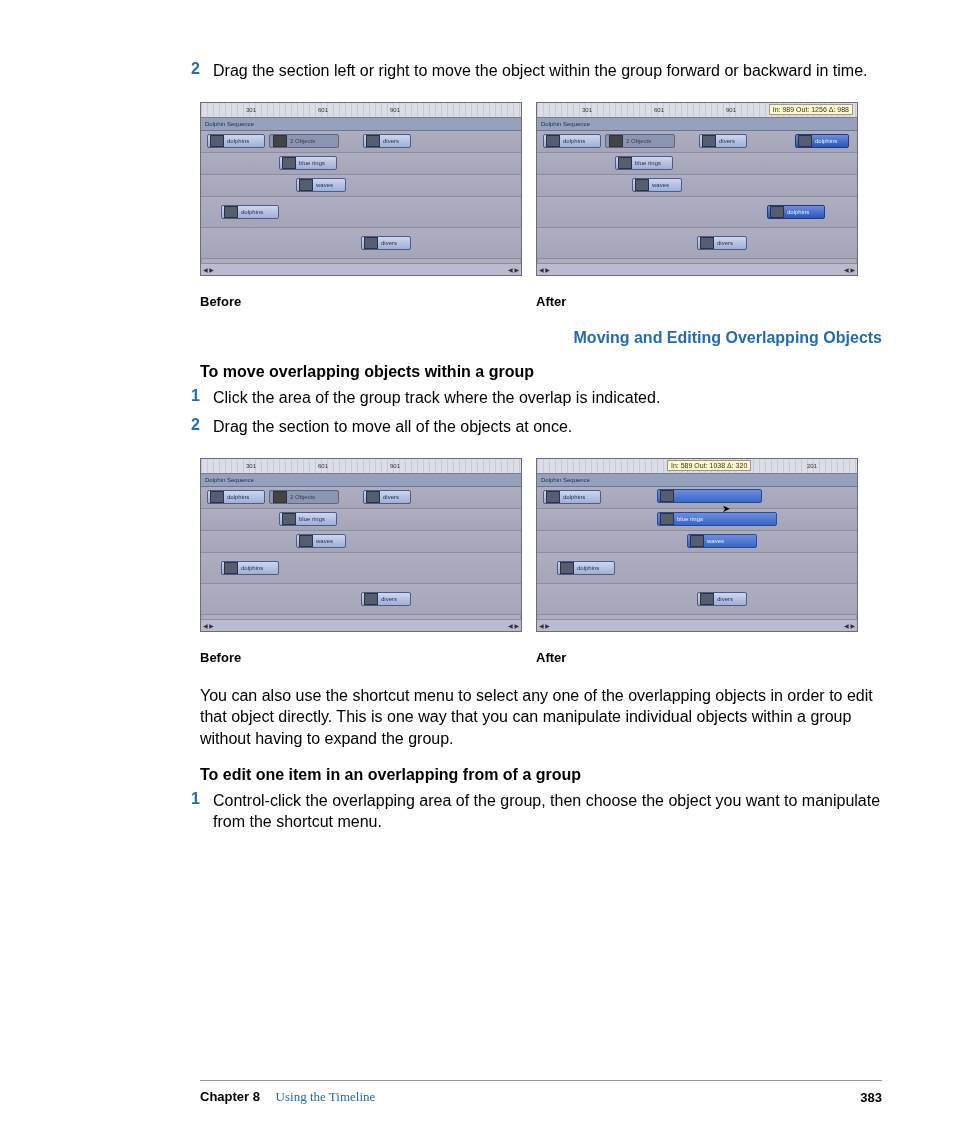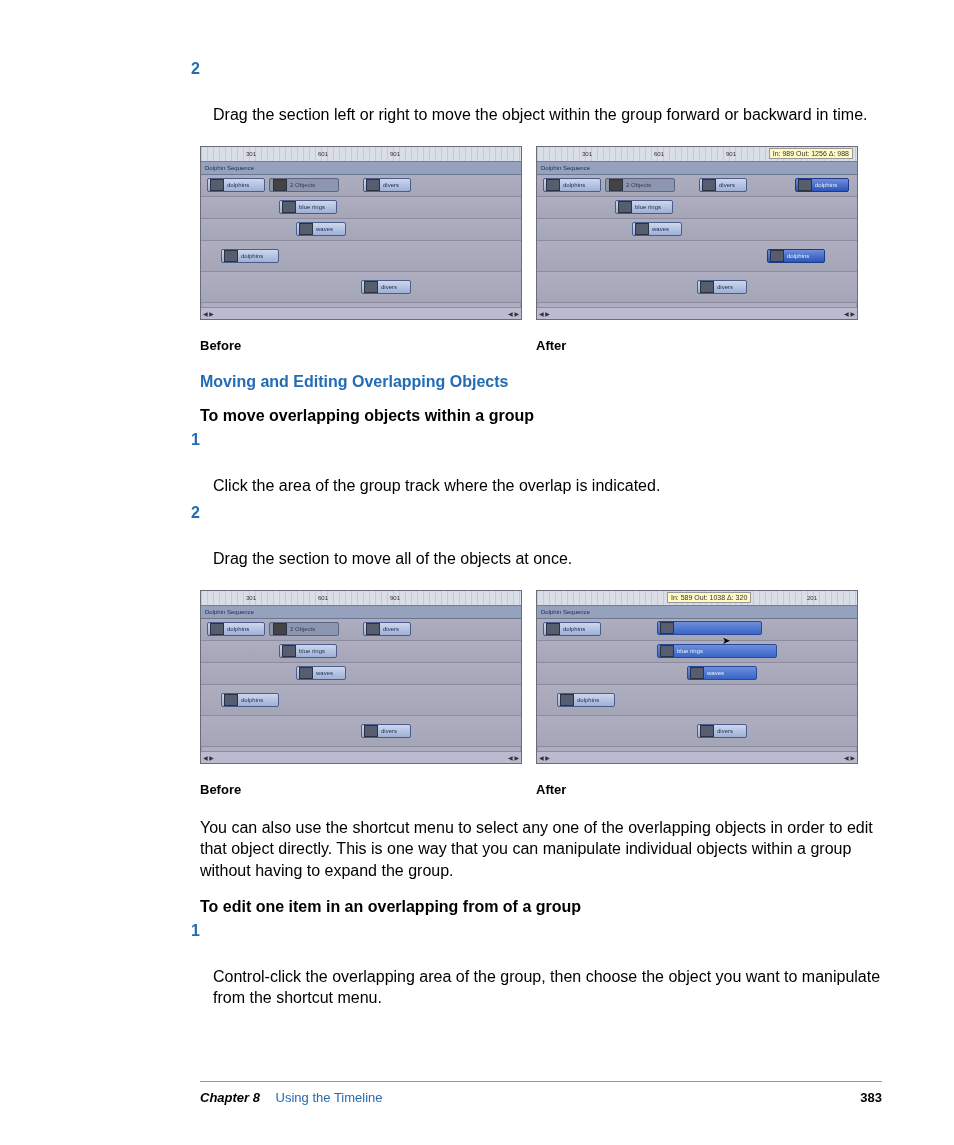--- a/index.html
+++ b/index.html
@@ -26,31 +26,31 @@
     margin-left: -40px;
     text-align: right;
     padding-right: 13px;
     color: #236bb3;
     font-weight: 700;
     flex-shrink: 0;
   }
   .step-body {
     flex: 1;
     line-height: 1.35;
-    margin-top: 44px;
   }
   .para {
     line-height: 1.35;
     margin: 8px 0 10px 0;
   }
   .heading-blue {
     color: #236bb3;
     font-weight: 700;
     font-size: 16px;
     margin-bottom: 4px;
+    text-align: right;
   }
   .heading-bold {
     font-weight: 700;
     margin-top: 16px;
     margin-bottom: 6px;
   }
   .figure-pair {
     display: flex;
     gap: 16px;
     margin: 20px 0 8px 0;
@@ -187,24 +187,24 @@
     padding-top: 8px;
     display: flex;
     justify-content: space-between;
     align-items: center;
     font-size: 13px;
   }
   .footer .chapter {
     font-weight: 700;
     color: #000;
     margin-right: 12px;
-    font-style: italic;
   }
   .footer .title {
     color: #236bb3;
+    font-family: Liberation Serif, serif;
   }
   .footer .pg {
     font-weight: 700;
     color: #000;
   }
   .cursor {
     position:absolute;
     font-size:10px;
     color:#000;
     z-index:6;

